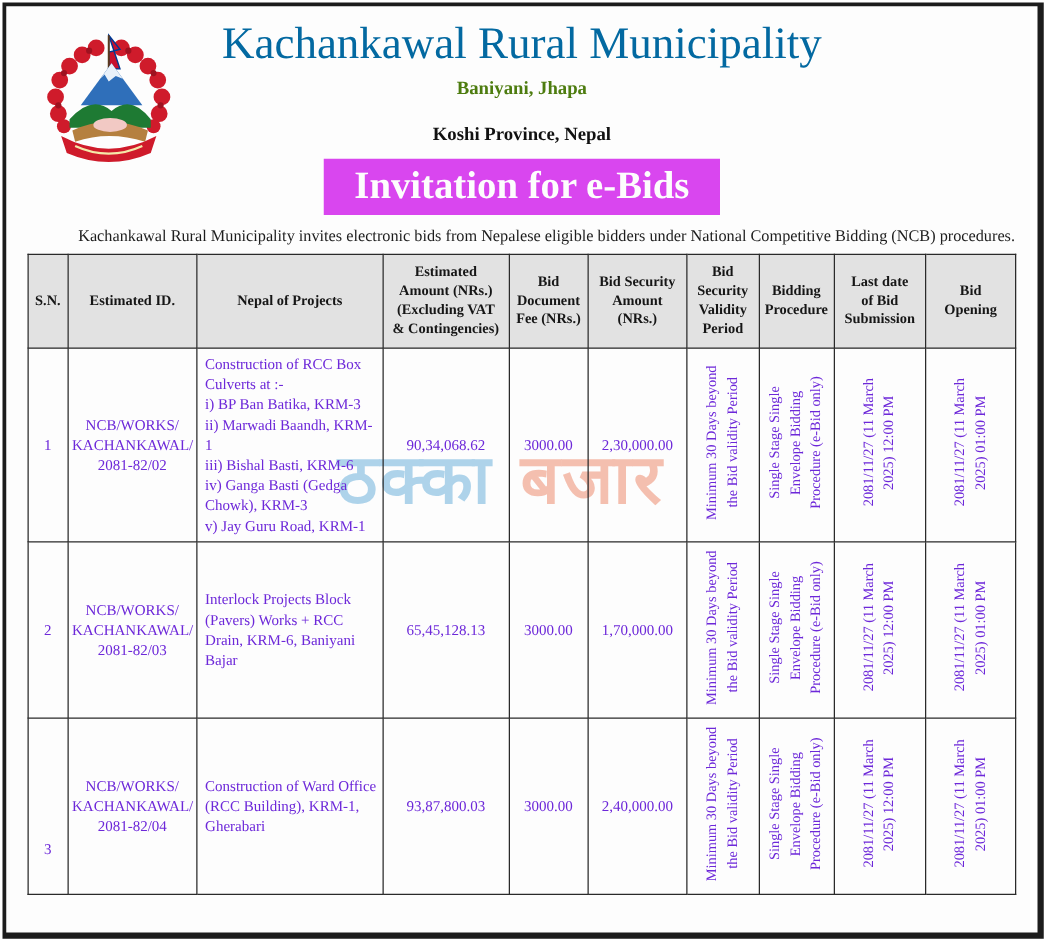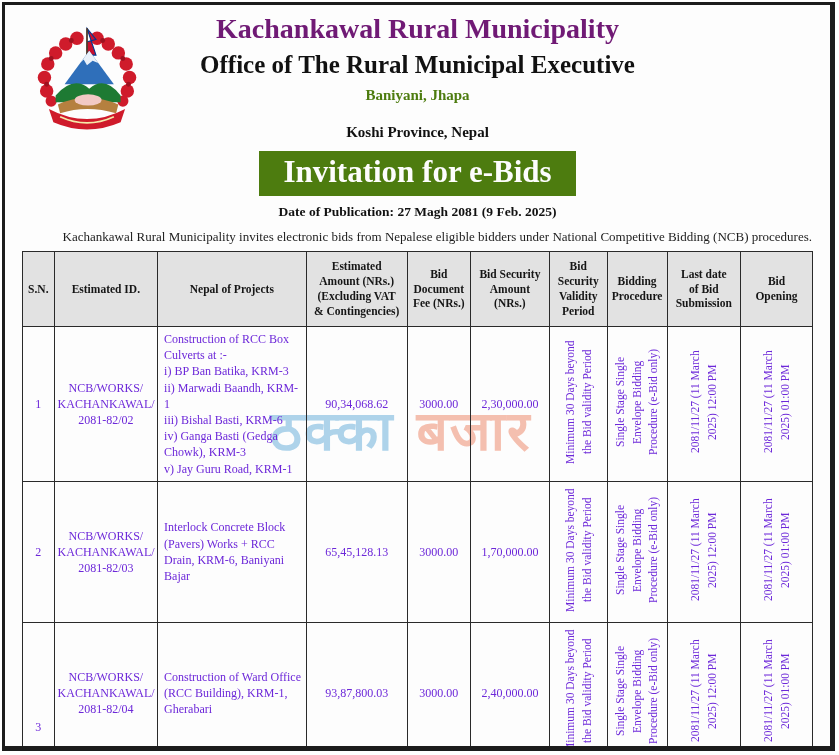--- a/index.html
+++ b/index.html
@@ -10,27 +10,27 @@
     margin: 2px 2px 4px 2px;
     border: 3px solid #1c1c1c;
     border-right-width: 5px;
     border-bottom-width: 5px;
     background: #fdfdfd;
     overflow: hidden;
   }
   
   .doc-header { position: relative; text-align: center; padding-top: 8px; }
   .emblem { position: absolute; left: 26px; top: 18px; width: 112px; height: 118px; }
-  .org-name   { font-size: 28px; font-weight: bold; color: #701a75; }
+  .org-name   { font-size: 36px; font-weight: normal; color: #0369a1; }
   .office     { font-size: 25px; font-weight: bold; color: #111; margin-top: 6px; }
   .addr       { font-size: 15px; font-weight: bold; color: #4d7c0f; margin-top: 8px; }
   .addr2      { font-size: 15px; font-weight: bold; color: #111; margin-top: 20px; }
   .banner-wrap { margin-top: 10px; }
   .banner {
-    display: inline-block; background: #4d7c0f; color: #fdfdfd;
+    display: inline-block; background: #d946ef; color: #fdfdfd;
     font-size: 31px; font-weight: bold; padding: 3px 24px 6px 24px;
   }
   .pub-date { font-size: 13.5px; font-weight: bold; color: #111; margin-top: 8px; }
   .intro { font-size: 13px; color: #1d1d1d; text-align: right; margin: 9px 18px 6px 20px; }
 
   
   .table-zone { position: relative; margin: 2px 17px 0 17px; }
   table { border-collapse: collapse; table-layout: fixed; width: 100%; position: relative; z-index: 1; }
   th, td { border: 1px solid #2a2a2a; white-space: pre-line; }
   th {
@@ -101,27 +101,25 @@
       <path d="M22 62 Q38 44 52 56 Q66 44 80 62 L80 68 L22 68 Z" fill="#1e7a33"></path>
 
       <path d="M24 70 Q50 58 78 70 L76 78 Q50 70 26 78 Z" fill="#b5803f"></path>
       <ellipse cx="51" cy="66" rx="12" ry="5" fill="#f2c9c4"></ellipse>
 
       <path d="M16 74 Q50 92 84 74 L80 86 Q50 99 20 86 Z" fill="#cf1b2b"></path>
       <path d="M26 81 Q50 92 74 81" stroke="#f5e9a9" stroke-width="1.6" fill="none"></path>
     </svg>
 
     <div class="org-name">Kachankawal Rural Municipality</div>
-    <div class="office">Office of The Rural Municipal Executive</div>
     <div class="addr">Baniyani, Jhapa</div>
     <div class="addr2">Koshi Province, Nepal</div>
     <div class="banner-wrap">
       <div class="banner">Invitation for e-Bids</div>
     </div>
-    <div class="pub-date">Date of Publication:  27 Magh 2081 (9 Feb. 2025)</div>
   </div>
 
   <div class="intro">Kachankawal Rural Municipality invites electronic bids from Nepalese eligible bidders under National Competitive Bidding (NCB) procedures.</div>
 
   <div class="table-zone">
     <div class="watermark">
       <span class="wm-1">ठक्का</span><span class="wm-2">बजार</span>
     </div>
 
     <table>
@@ -185,21 +183,21 @@
         <td class="vert"><span>Single Stage Single Envelope Bidding Procedure (e-Bid only)</span></td>
         <td class="vert"><span>2081/11/27 (11 March 2025) 12:00 PM</span></td>
         <td class="vert"><span>2081/11/27 (11 March 2025) 01:00 PM</span></td>
       </tr>
 
       <tr class="r2">
         <td class="sn">2</td>
         <td>NCB/WORKS/
 KACHANKAWAL/
 2081-82/03</td>
-        <td class="project">Interlock Concrete Block
+        <td class="project">Interlock Projects Block
 (Pavers) Works + RCC
 Drain, KRM-6, Baniyani
 Bajar</td>
         <td>65,45,128.13</td>
         <td>3000.00</td>
         <td>1,70,000.00</td>
         <td class="vert"><span>Minimum 30 Days beyond the Bid validity Period</span></td>
         <td class="vert"><span>Single Stage Single Envelope Bidding Procedure (e-Bid only)</span></td>
         <td class="vert"><span>2081/11/27 (11 March 2025) 12:00 PM</span></td>
         <td class="vert"><span>2081/11/27 (11 March 2025) 01:00 PM</span></td>

